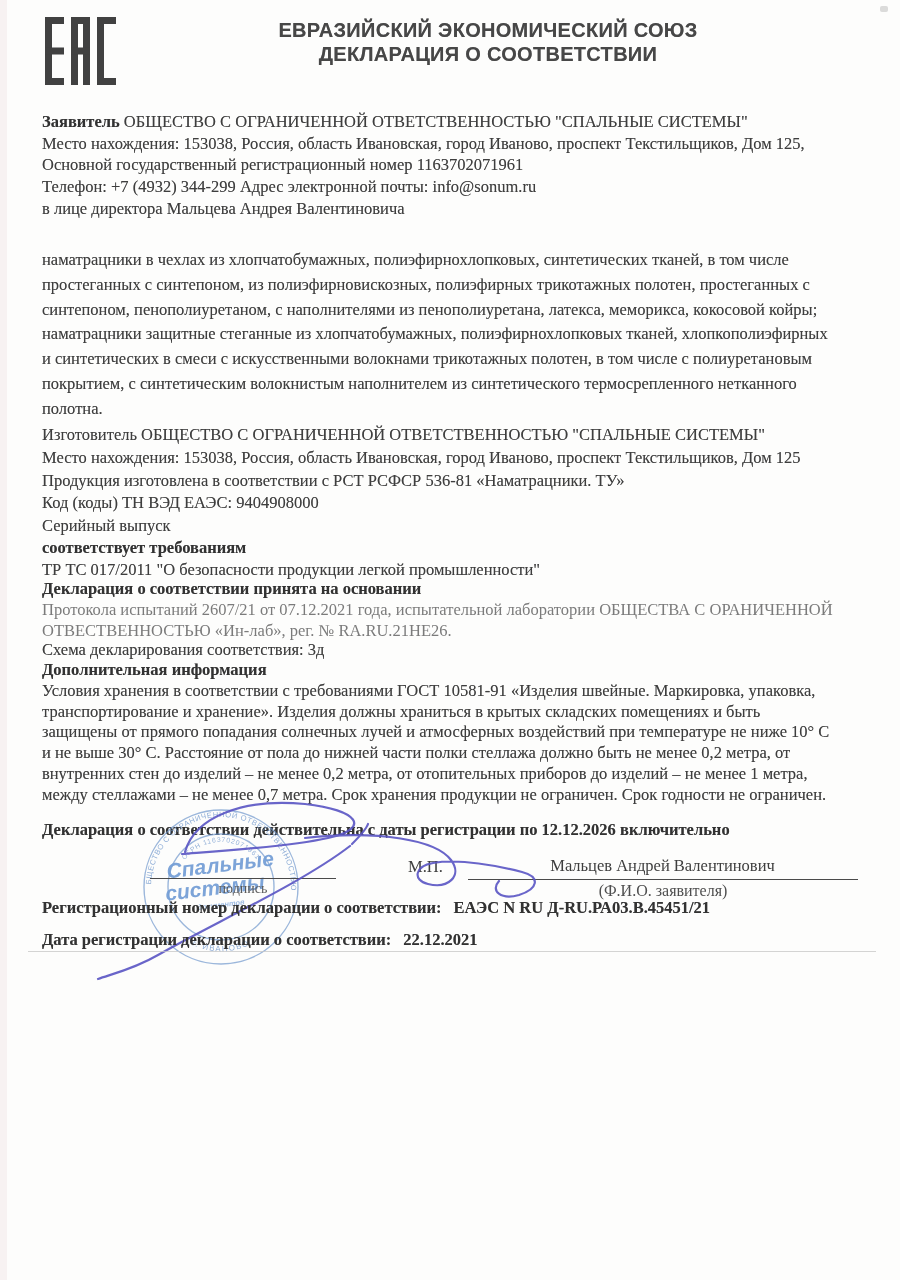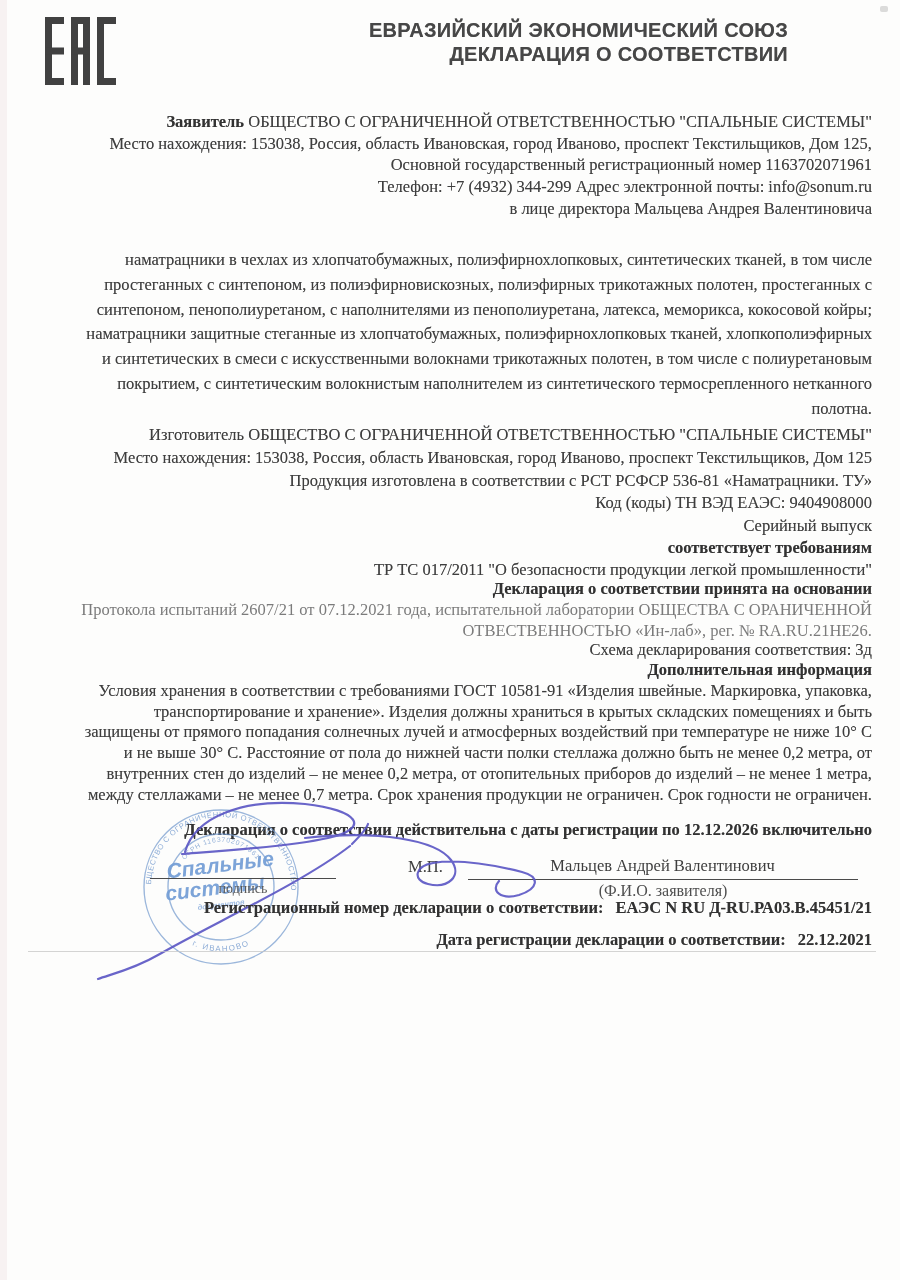--- a/index.html
+++ b/index.html
@@ -7,28 +7,28 @@
     width:900px;height:1280px;position:relative;overflow:hidden;
     background:#fdfdfc;
     font-family:"Liberation Serif", serif;
     color:#3e3e3e;
   }
   .edge-tint{position:absolute;left:0;top:0;width:7px;height:1280px;background:#f2eaea;opacity:.55;}
   .speck{position:absolute;left:880px;top:6px;width:8px;height:6px;background:#9a9a9a;opacity:.35;border-radius:2px;}
   
   .eac-logo{position:absolute;left:45px;top:17px;}
   .doc-title{
-    position:absolute;left:188px;top:18px;width:600px;text-align:right;
+    position:absolute;left:188px;top:18px;width:600px;text-align:center;
     font-family:"Liberation Sans", sans-serif;font-weight:bold;
     font-size:20px;line-height:24px;color:#474747;letter-spacing:.3px;
     text-shadow:0 0 .5px rgba(70,70,70,.55);
   }
   
   .tblock{position:absolute;left:42px;width:830px;font-size:16.5px;
-    text-shadow:0 0 .4px rgba(62,62,62,.45);text-align:right;}
+    text-shadow:0 0 .4px rgba(62,62,62,.45);}
   .line{white-space:nowrap;}
   .b{font-weight:bold;color:#323232;}
   #applicant{top:111px;line-height:21.7px;}
   #products-p1{top:247px;line-height:25.2px;font-family:Liberation Serif, serif;}
   #products-p2{top:321px;line-height:25px;}
   #manufacturer{top:424px;line-height:22.8px;}
   #meets-label{top:538px;}
   #regulation{top:560px;}
   #basis-label{top:579px;}
   #basis-text{top:599px;line-height:21px;color:#7b7b7b;text-shadow:none;}

